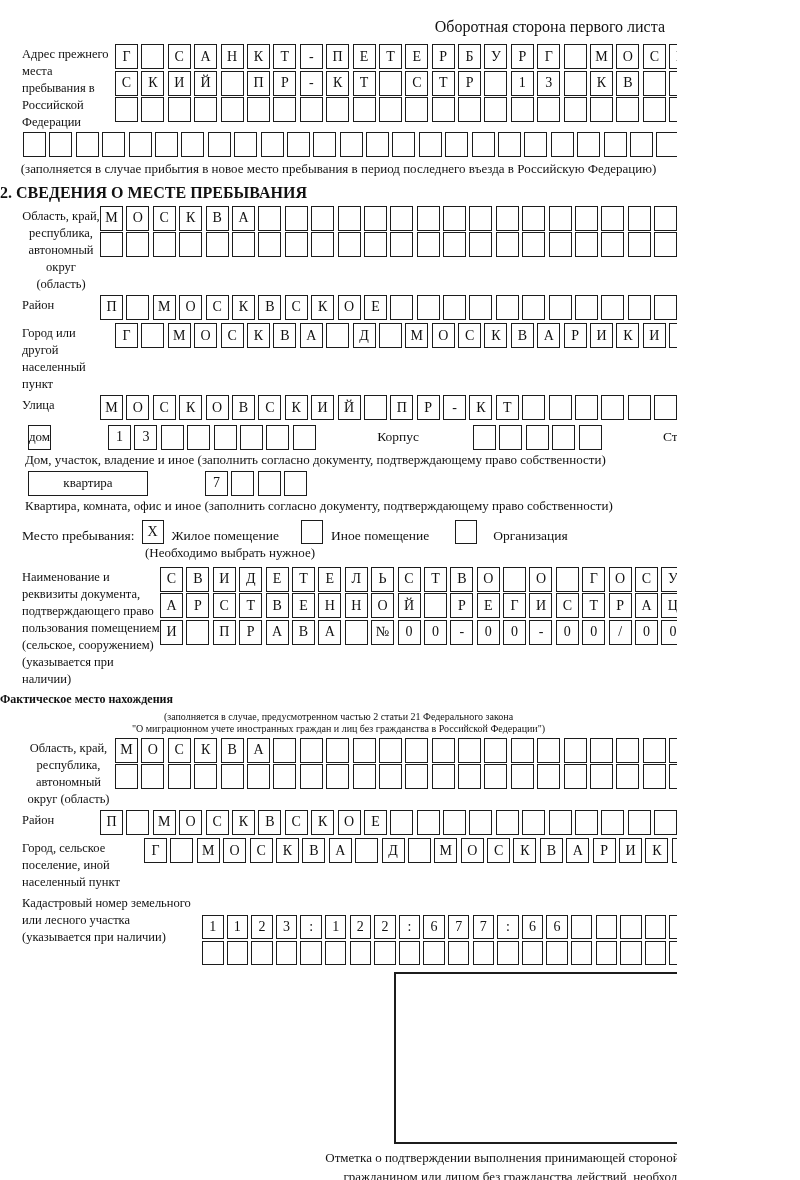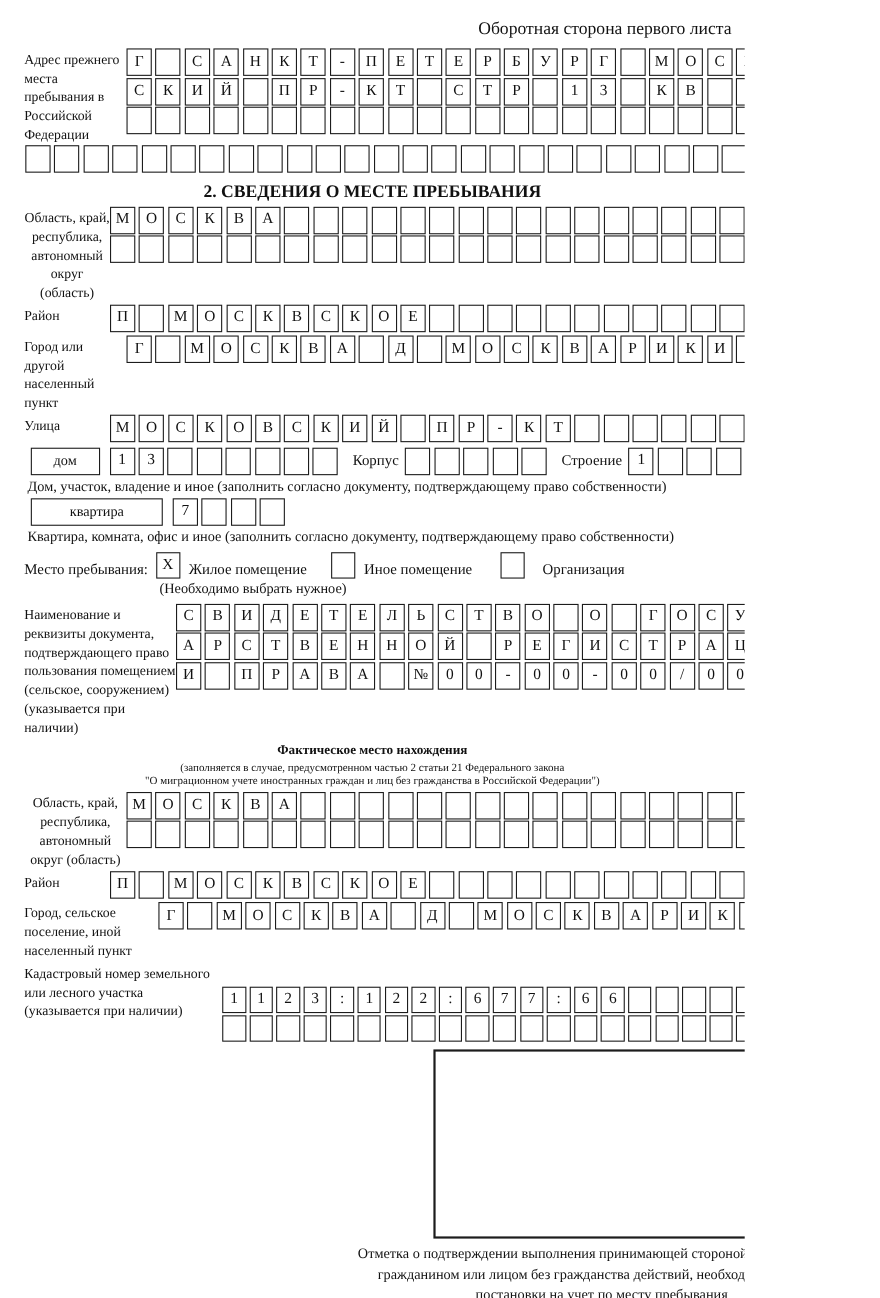--- a/index.html
+++ b/index.html
@@ -19,22 +19,22 @@
   .cells{display:flex;flex-wrap:nowrap;margin-bottom:1.5px;}
   .cell{
     width:21px;height:23px;border:1.6px solid #1c1c1c;margin-right:3.4px;
     display:flex;align-items:center;justify-content:center;
     font-size:14px;line-height:1;background:#fff;
   }
   .cells-sm .cell{width:19.5px;height:22px;margin-right:3.1px;border-width:1.5px;}
   .row-full{padding-left:23px;margin-top:1px;}
   .note{font-size:13px;text-align:center;margin-top:2px;}
   .note-left{font-size:13px;text-align:left;padding-left:25px;margin-top:2px;}
-  .sec-header{font-size:16px;font-weight:bold;text-align:center;margin-top:7px;}
-  .hrow{display:flex;align-items:center;padding-left:28px;margin-top:3px;font-size:13px;}
+  .sec-header{font-size:16px;font-weight:bold;text-align:left;margin-top:7px;}
+  .hrow{display:flex;align-items:center;padding-left:28px;margin-top:3px;font-size:13px;gap:48px;}
   .widebox{
     width:118px;height:23px;border:1.6px solid #1c1c1c;margin-right:9px;
     display:flex;align-items:center;justify-content:center;font-size:13px;
   }
   .inline-label{margin:0 6px 0 10px;font-size:13.5px;}
   .stay-row{display:flex;align-items:flex-end;padding-left:22px;margin-top:6px;font-size:13.5px;}
   .cbox{
     width:20px;height:22px;border:1.6px solid #1c1c1c;margin:0 8px 0 7px;
     display:flex;align-items:center;justify-content:center;font-size:14px;
   }
@@ -168,20 +168,21 @@
         <span class="cell"></span>
         <span class="cell"></span>
         <span class="cell"></span>
         <span class="cell"></span>
         <span class="cell"></span>
         <span class="cell"></span>
         <span class="cell"></span>
         <span class="cell"></span>
       </div>
   </div>
+  <div class="note">(заполняется в случае прибытия в новое место пребывания в период последнего въезда в Российскую Федерацию)</div>
 
   <div class="sec-header">2. СВЕДЕНИЯ О МЕСТЕ ПРЕБЫВАНИЯ</div>
 
   <div class="frow mt4">
     <div class="flabel w78">Область, край, республика, автономный округ (область)</div>
     <div class="cellcol">
       <div class="cells">
           <span class="cell">М</span>
           <span class="cell">О</span>
           <span class="cell">С</span>

